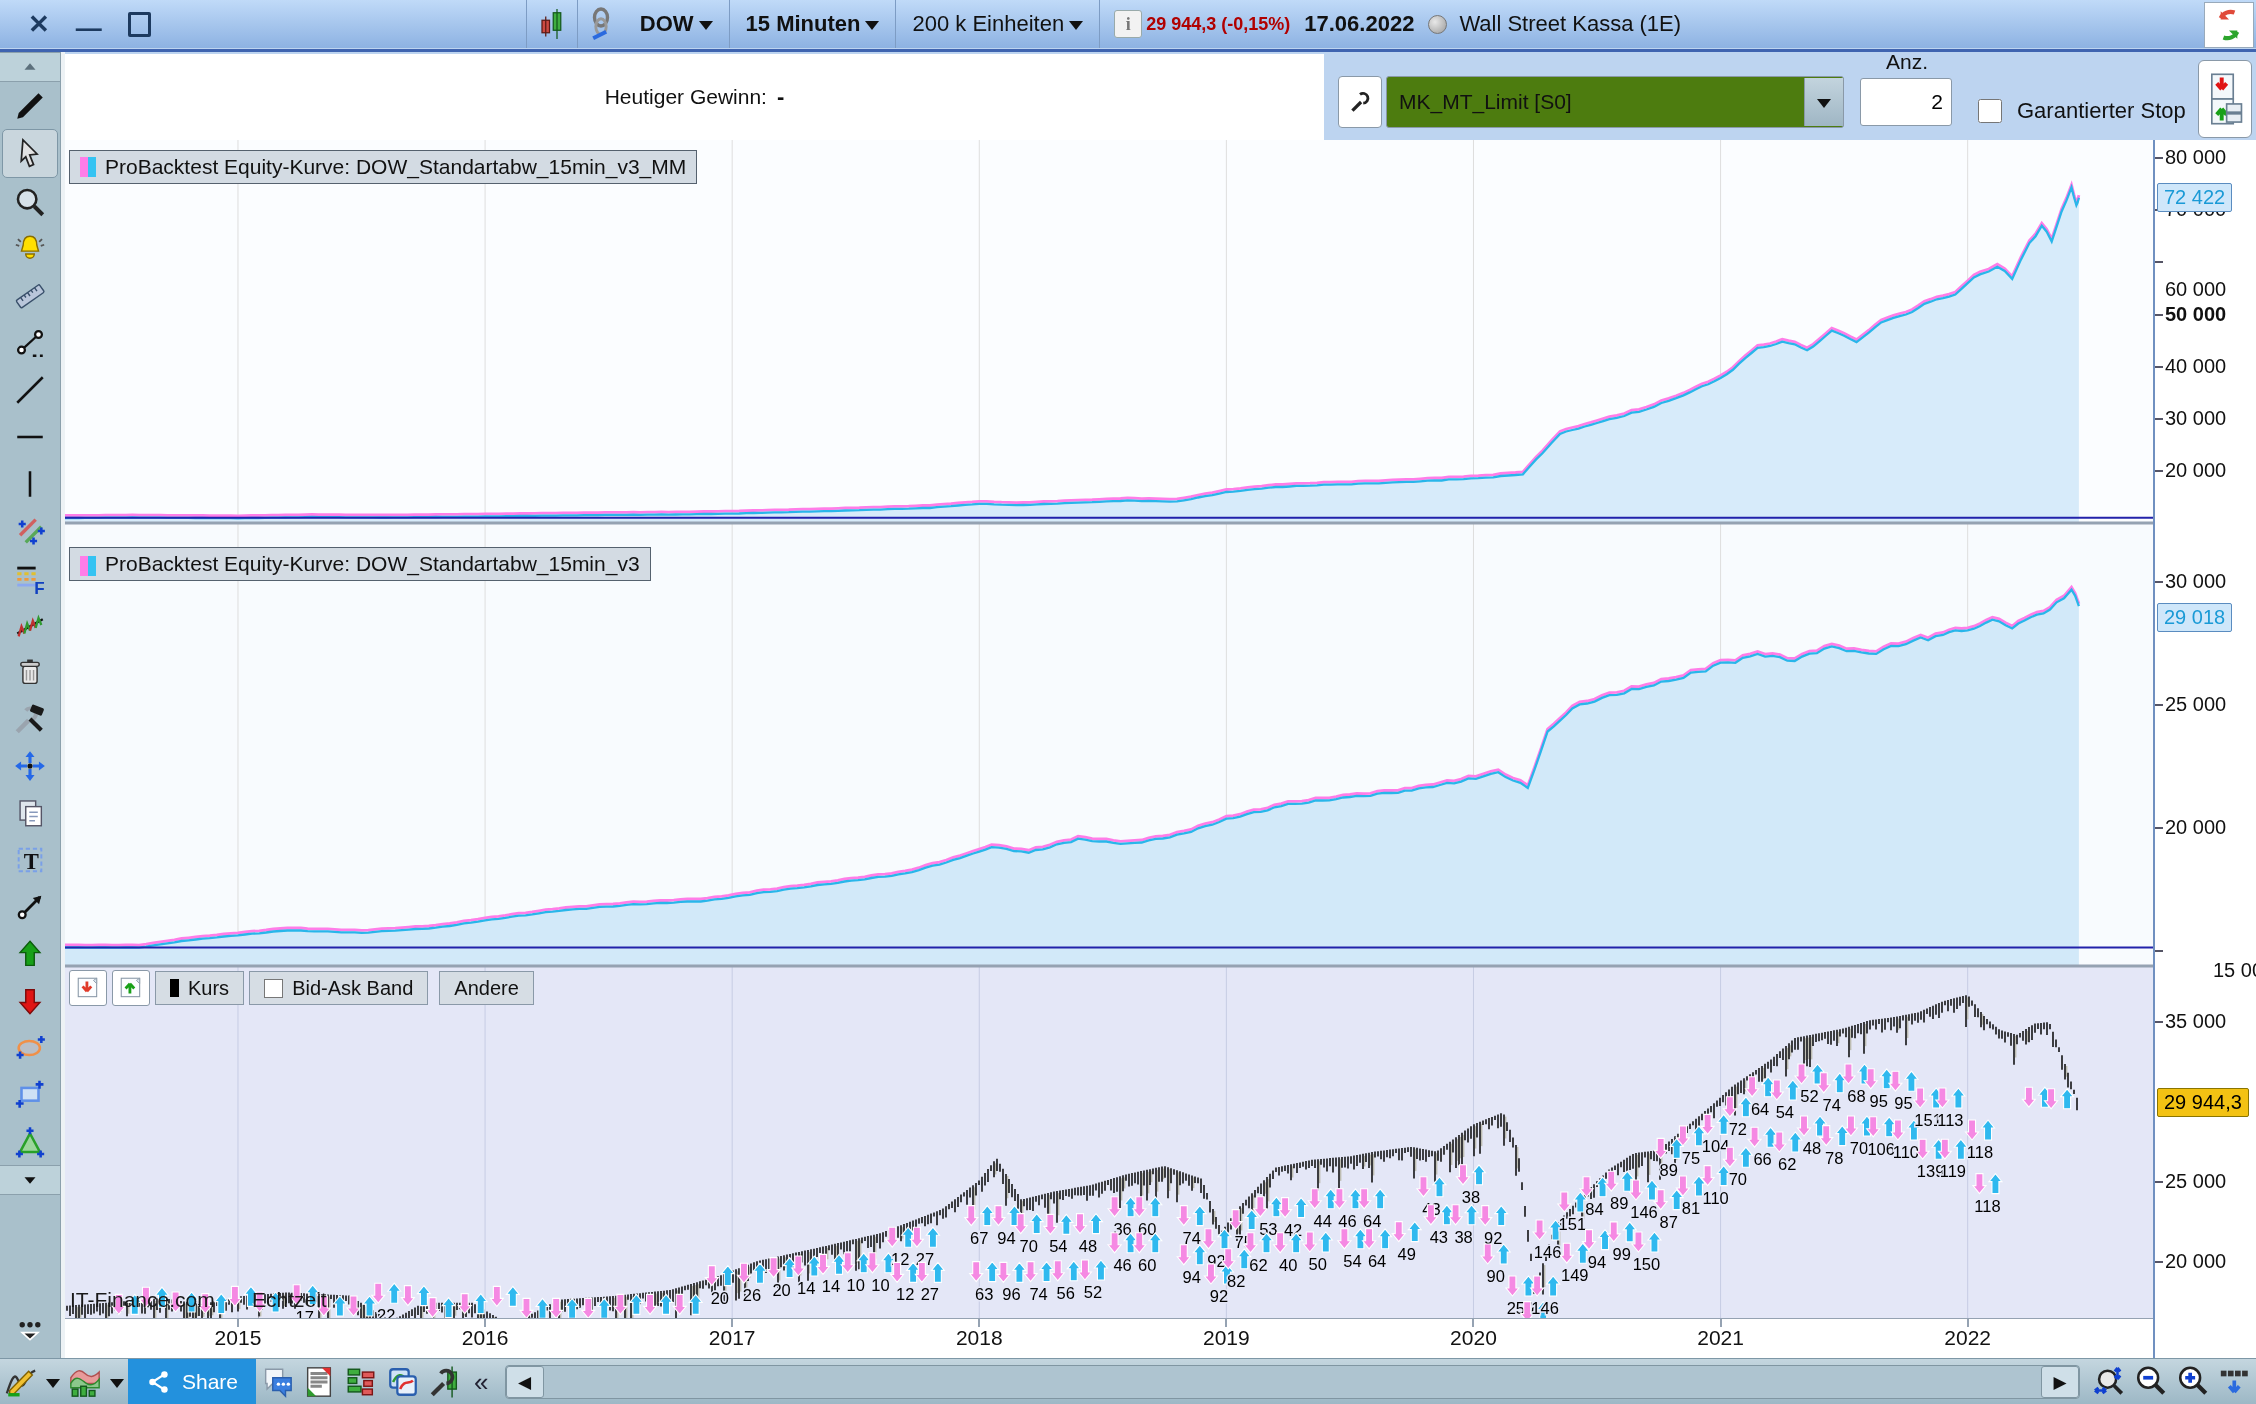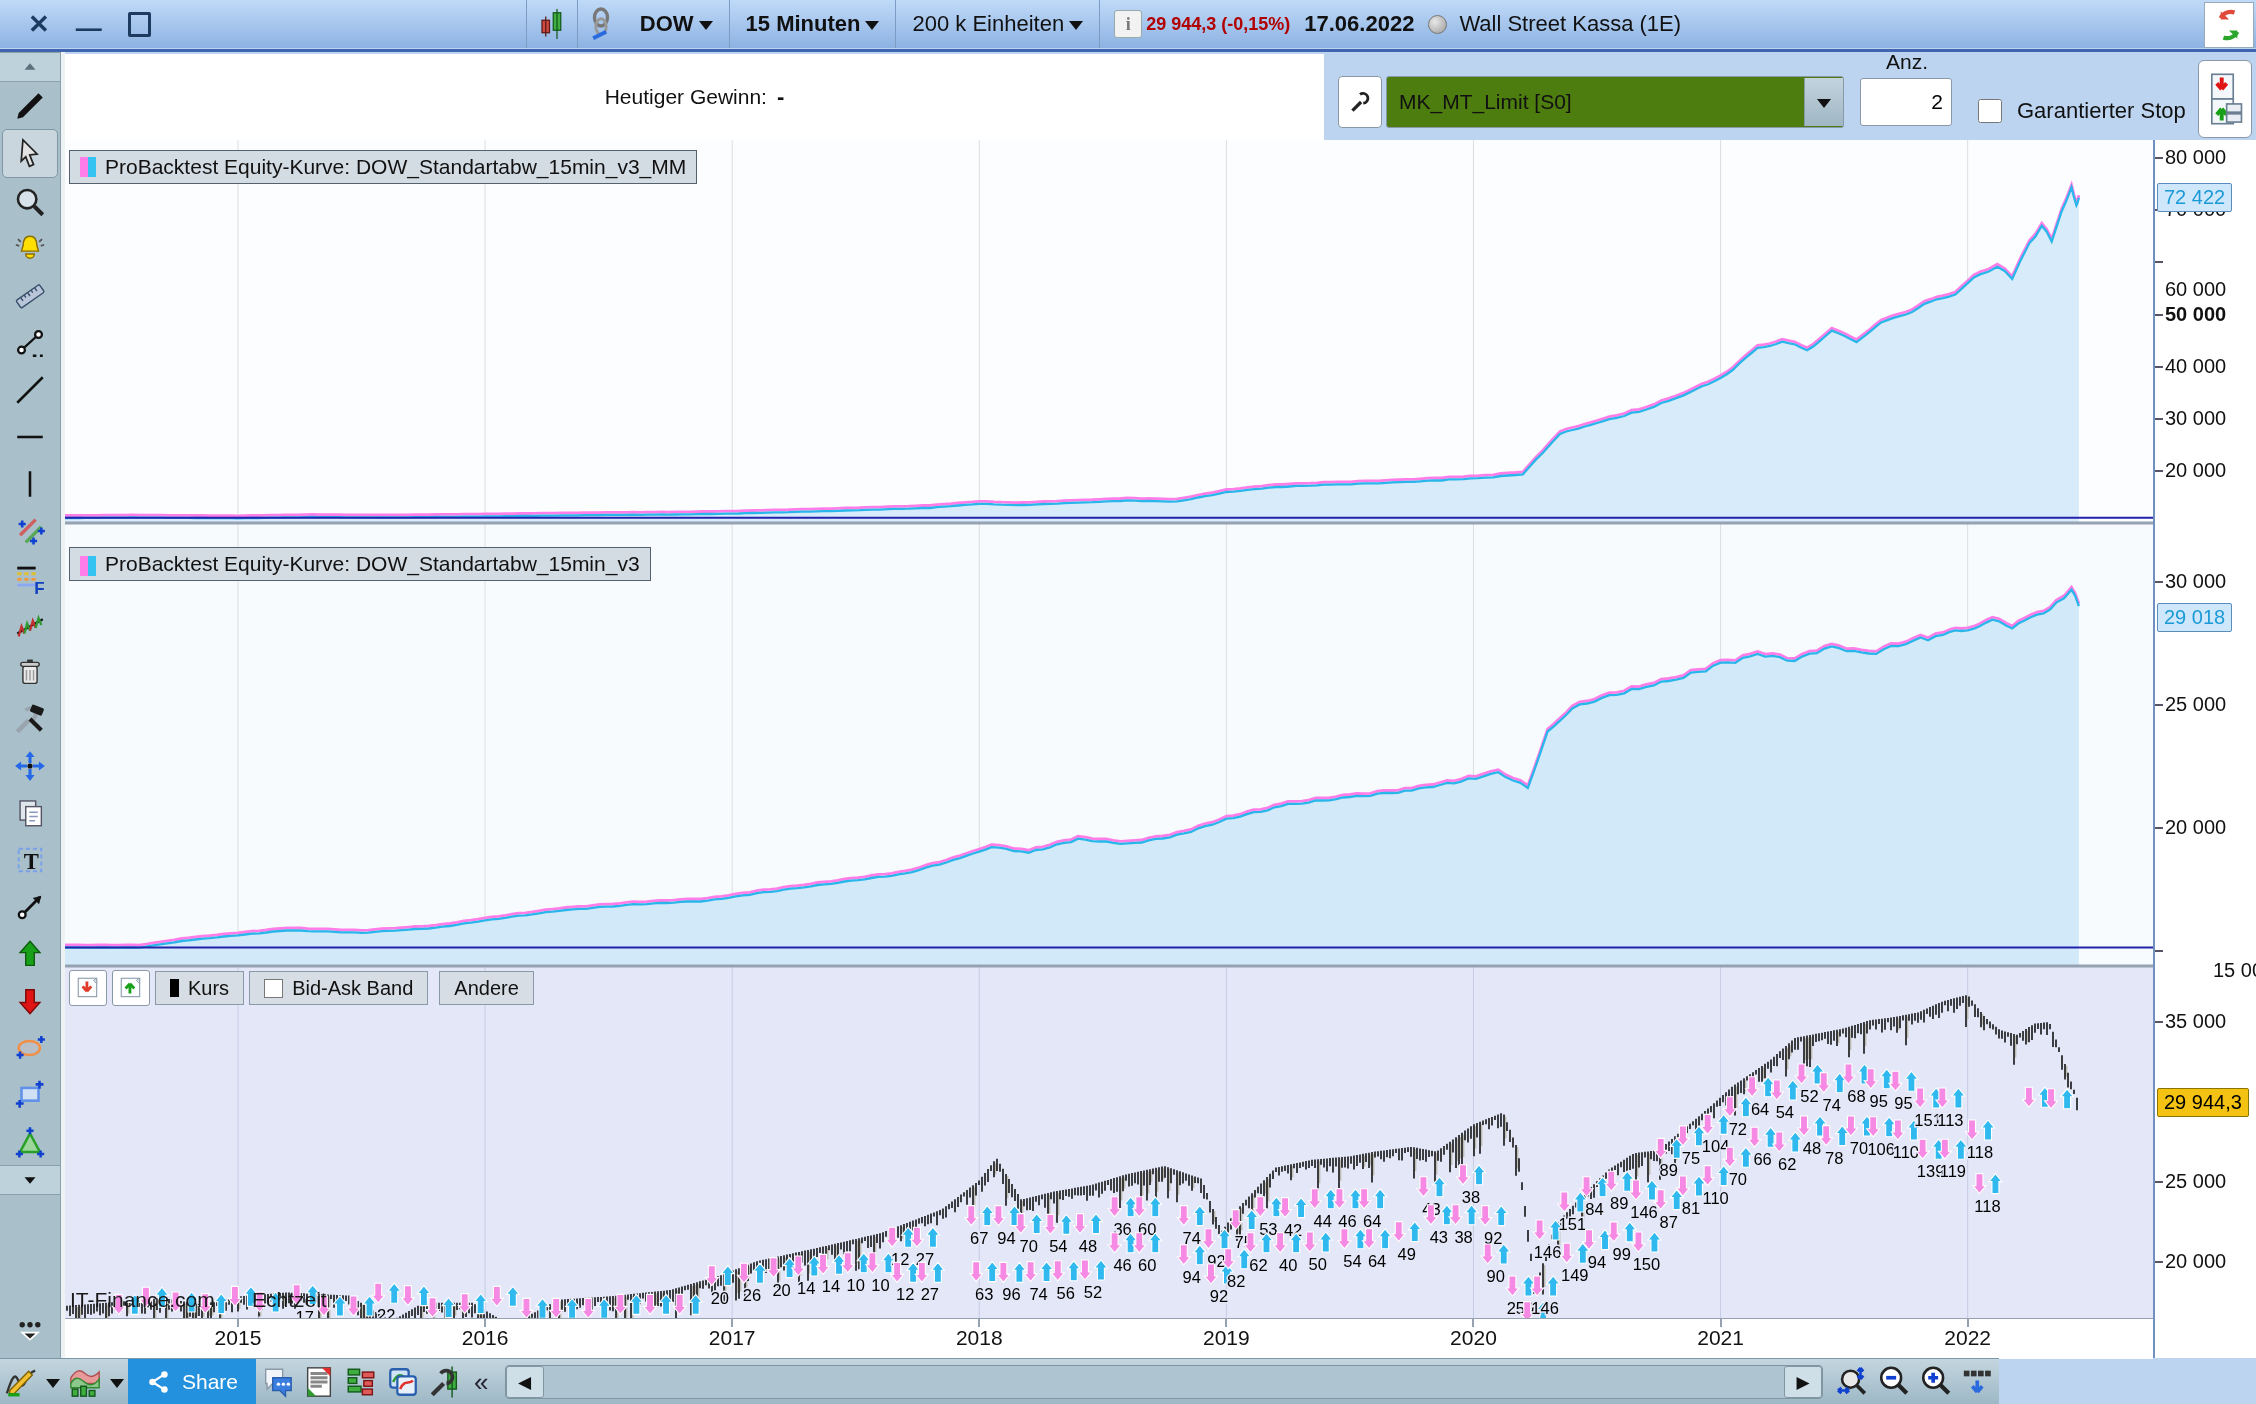--- a/index.html
+++ b/index.html
@@ -94,21 +94,21 @@
   .ptab{height:34px;display:flex;align-items:center;gap:9px;padding:0 14px;background:#d6dde4;
     border:1px solid #8a99a8;font-size:20px;color:#111;box-sizing:border-box;}
   .ptab .candle{width:9px;height:18px;background:#000;}
   .ptab .cb{width:17px;height:17px;background:#fff;border:1px solid #777;}
   .ptab.andere{margin-left:6px;}
 
   .watermark{position:absolute;top:1288px;font-size:21px;color:#1a1a1a;z-index:3;}
   #wm1{left:70px;} #wm2{left:252px;}
 
   
-  .bottombar{position:absolute;left:0;top:1358px;width:1999px;height:46px;
+  .bottombar{position:absolute;left:0;top:1358px;width:2256px;height:46px;
     background:linear-gradient(#c4d6df,#9cb7c5);border-top:1px solid #7e97a6;
     display:flex;align-items:center;}
   .bb-btn{width:42px;height:42px;display:flex;align-items:center;justify-content:center;flex:0 0 auto;}
   .bb-btn svg{width:34px;height:34px;}
   .bb-caret{width:22px;height:42px;display:flex;align-items:center;justify-content:center;flex:0 0 auto;}
   .share-btn{height:46px;background:#2391dd;color:#fff;display:flex;align-items:center;gap:10px;
     padding:0 18px;font-size:21px;flex:0 0 auto;}
   .collapse{font-size:26px;color:#223;margin:0 8px;flex:0 0 auto;}
   .hscroll{flex:1;height:32px;margin:0 8px;background:#aec4d0;border:1px solid #8096a2;
     border-radius:4px;display:flex;justify-content:space-between;align-items:center;}

